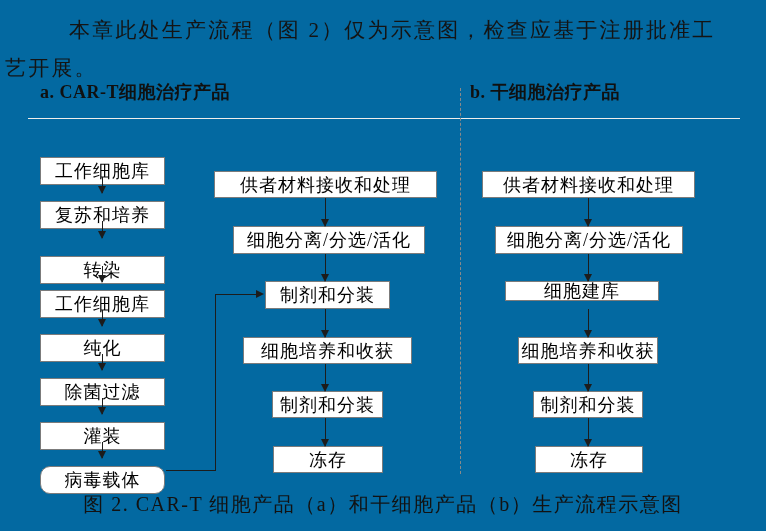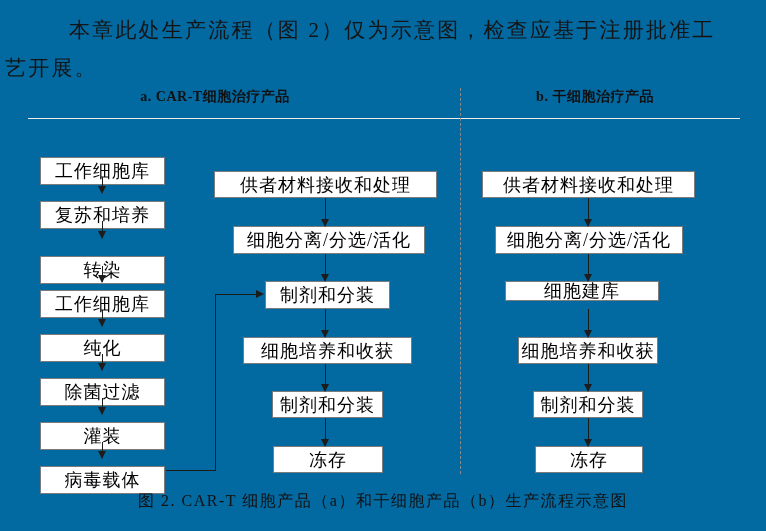--- a/index.html
+++ b/index.html
@@ -18,27 +18,26 @@
     letter-spacing:2.2px;
     color:#141414;
     white-space:nowrap;
   }
   #intro-line1{left:69px;top:16px;}
   #intro-line2{left:5px;top:54px;text-align:center;}
 
   
   .section-title{
     position:absolute;
-    top:88px;
-    font-size:14px;
+    top:80px;
+    font-size:18px;
     font-weight:bold;
     letter-spacing:0.5px;
     color:#101010;
     white-space:nowrap;
-    text-align:center;
   }
   #title-a{left:40px;width:350px;}
   #title-b{left:470px;width:250px;}
   .header-rule{
     position:absolute;
     left:28px;top:118px;width:712px;height:0;
     border-top:1px solid #f0eeeb;
   }
 
   
@@ -49,21 +48,21 @@
     background:#ffffff;
     display:flex;align-items:center;justify-content:center;
     font-size:18px;
     letter-spacing:1px;
     color:#000;
     white-space:nowrap;
   }
   
   .lc{left:40px;width:125px;height:28px;margin-top:8px;}
   #lb0{top:149px;} #lb1{top:193px;} #lb2{top:248px;} #lb3{top:282px;}
-  #lb4{top:326px;} #lb5{top:370px;} #lb6{top:414px;} #lb7{top:458px;}
+  #lb4{top:326px;} #lb5{top:370px;} #lb6{top:414px;} #lb7{top:458px;border-radius:10px;}
 
   
   #mb0{left:214px;width:223px;top:171px;height:27px;}
   #mb1{left:233px;width:192px;top:226px;height:28px;}
   #mb2{left:265px;width:125px;top:281px;height:28px;}
   #mb3{left:243px;width:169px;top:337px;height:27px;}
   #mb4{left:272px;width:111px;top:391px;height:27px;}
   #mb5{left:273px;width:110px;top:446px;height:27px;}
 
   
@@ -123,21 +122,21 @@
     position:absolute;
     left:460px;top:88px;height:386px;width:0;
     border-left:1px dashed #8a8a8a;
   }
 
   
   .caption{
     position:absolute;
     left:0;top:491px;width:766px;
     text-align:center;
-    font-size:16px;
+    font-size:20px;
     letter-spacing:1.5px;
     color:#121212;
     white-space:nowrap;
   }
 </style>
 </head>
 <body>
 
 <div id="page">
 

